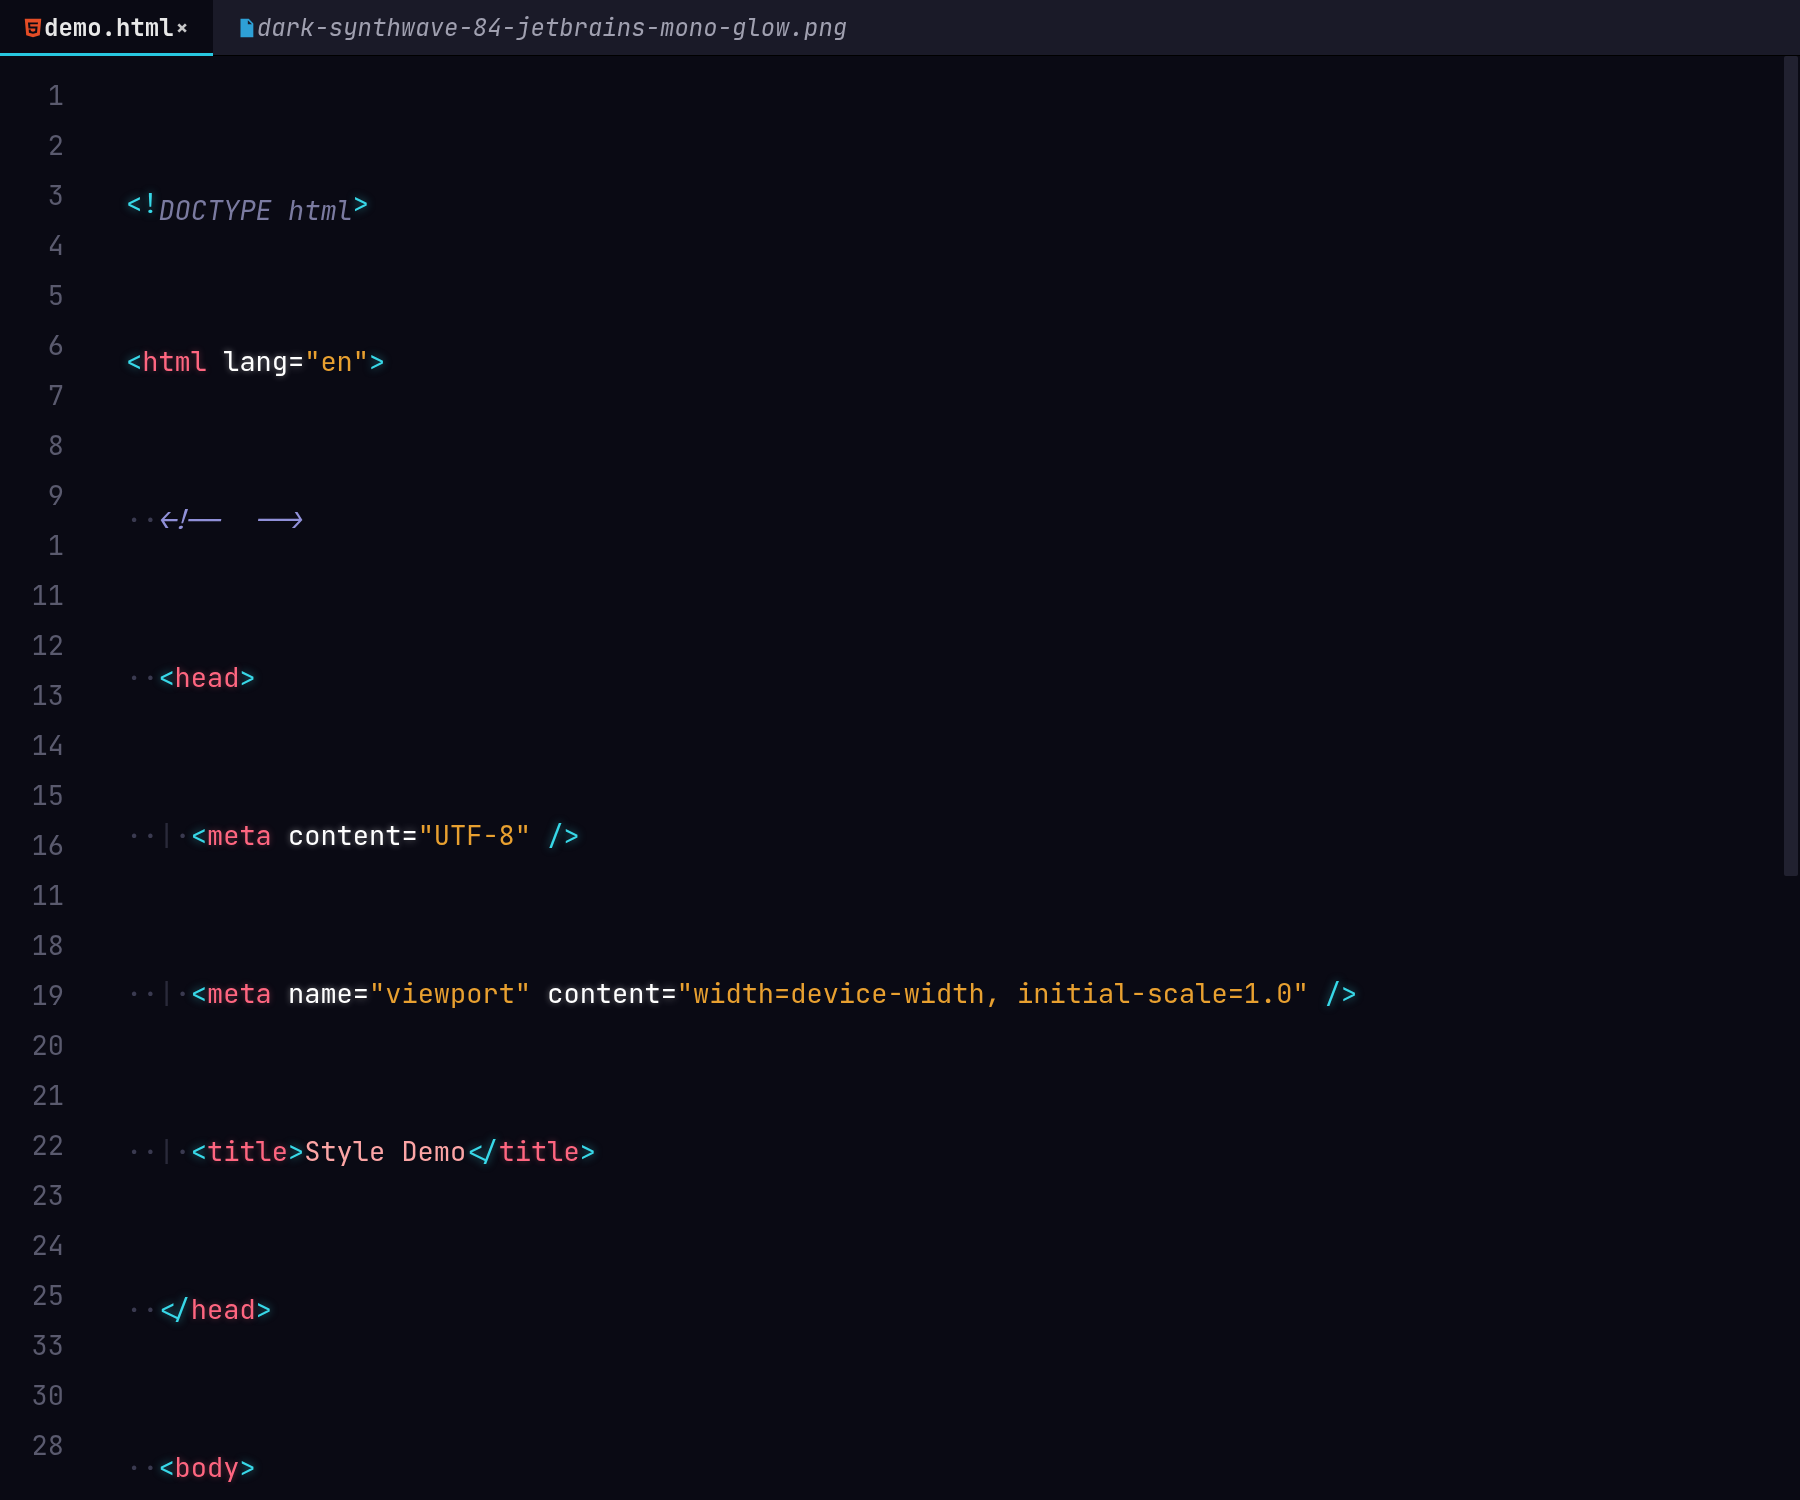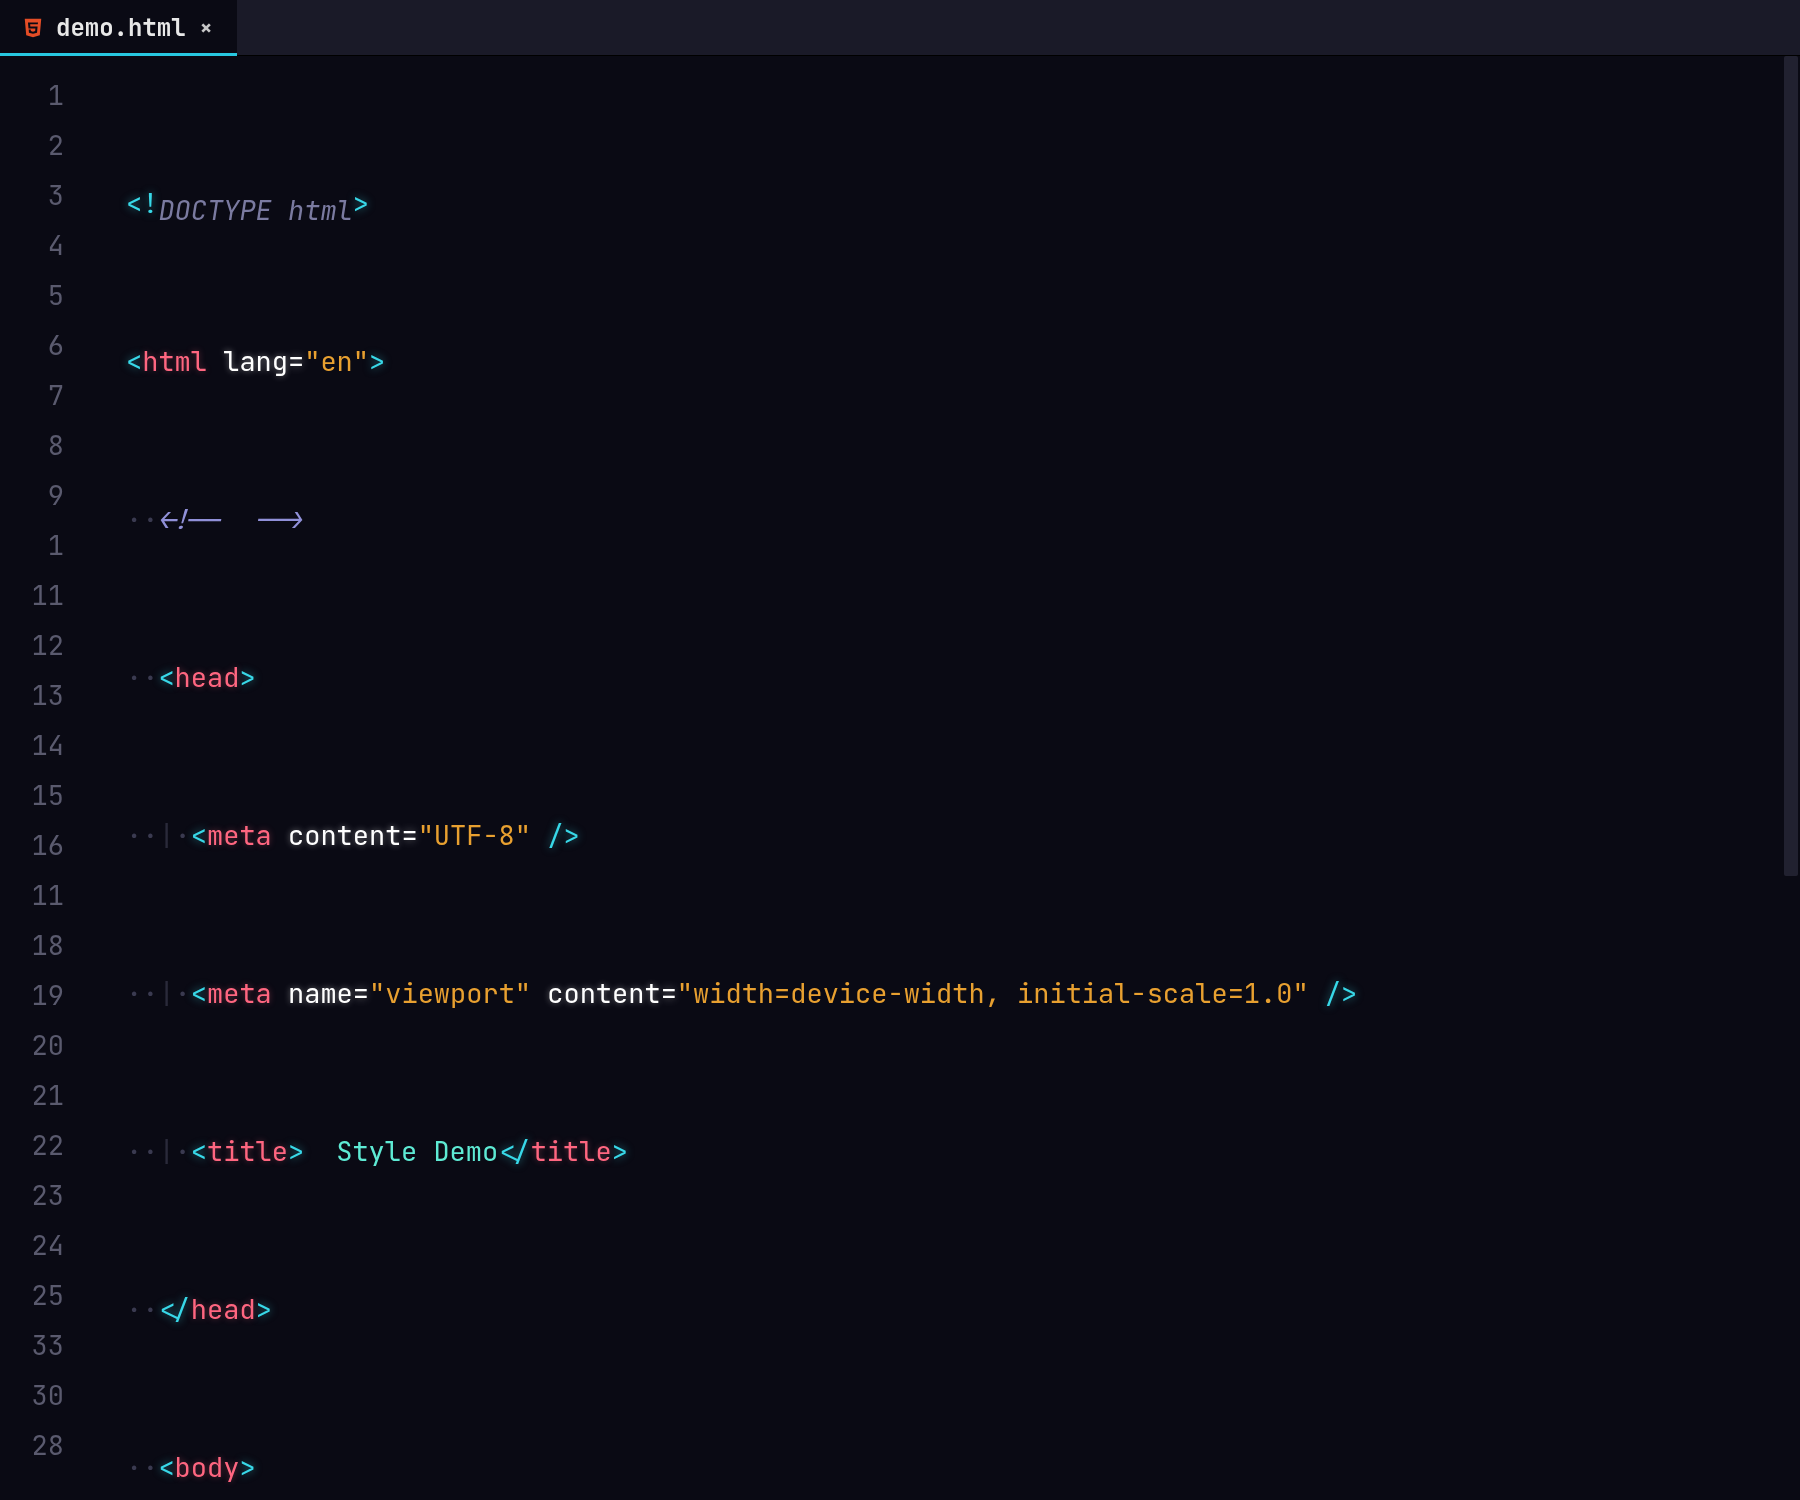--- a/index.html
+++ b/index.html
@@ -46,21 +46,21 @@
   
   .tabbar {
     display: flex;
     align-items: stretch;
     height: 56px;
     background: var(--tab-bar-bg);
     border-bottom: 1px solid #000;
   }
   .tab {
     display: flex; align-items: center;
-    gap: 12px;
+    gap: 0;
     padding: 0 22px;
     font-size: 24px;
     color: var(--tab-inactive-fg);
     position: relative;
     cursor: pointer;
     font-style: normal;
   }
   .tab.active {
     background: var(--tab-active-bg);
     color: var(--tab-active-fg);
@@ -119,21 +119,21 @@
   }
 
   
   .angle { color: var(--c-tag-angle); text-shadow: 0 0 8px rgba(56,216,232,0.55); }
   .tag   { color: var(--c-tag-name); text-shadow: 0 0 6px rgba(255,102,128,0.35); }
   .doctype { color: var(--c-doctype); font-style: italic; margin-top: 13px; }
   .attr  { color: var(--c-attr-name); text-shadow: 0 0 6px rgba(255,255,255,0.45); }
   .aval  { color: var(--c-attr-val); }
   .cmt   { color: var(--c-comment); font-style: italic; }
   .op    { color: var(--c-op); text-shadow: 0 0 8px rgba(255,255,255,0.45); }
-  .txt   { color: #5eead4; margin-left: 32px; }
+  .txt   { color: #fca5a5; }
 
   
   .vscroll {
     position: absolute;
     top: 56px;
     right: 0;
     width: 18px;
     height: calc(1500px - 56px);
     background: transparent;
   }
@@ -152,20 +152,28 @@
 
 <div class="tabbar">
   <div class="tab active">
     <span class="tab-icon">
       <svg viewBox="0 0 24 24">
           <path fill="#e44d26" d="M3 2l1.6 18L12 22l7.4-2L21 2H3zm14.2 6H8.9l.2 2.4h7.9l-.6 6.7L12 18.4l-4.4-1.3-.3-3.4h2.2l.15 1.7 2.35.7 2.35-.7.25-2.8H7.1L6.5 5.9h11l-.3 2.1z"></path>
         </svg>
     </span>
     <span class="tab-label">demo.html</span>
     <span class="close">×</span>
+  </div>
+  <div class="tab inactive">
+    <span class="tab-icon">
+      <svg viewBox="0 0 24 24">
+          <path fill="#2ea0d6" d="M6 2h9l5 5v15H6V2zm8 1.5V8h4.5L14 3.5zM8 18l3-4 2 2.5L16 12l3 6H8z"></path>
+        </svg>
+    </span>
+    <span class="tab-label">dark-synthwave-84-jetbrains-mono-glow.png</span>
   </div>
 </div>
 
 <div class="editor">
   <div class="gutter">
     <div class="ln">1</div>
     <div class="ln">2</div>
     <div class="ln">3</div>
     <div class="ln">4</div>
     <div class="ln">5</div>

